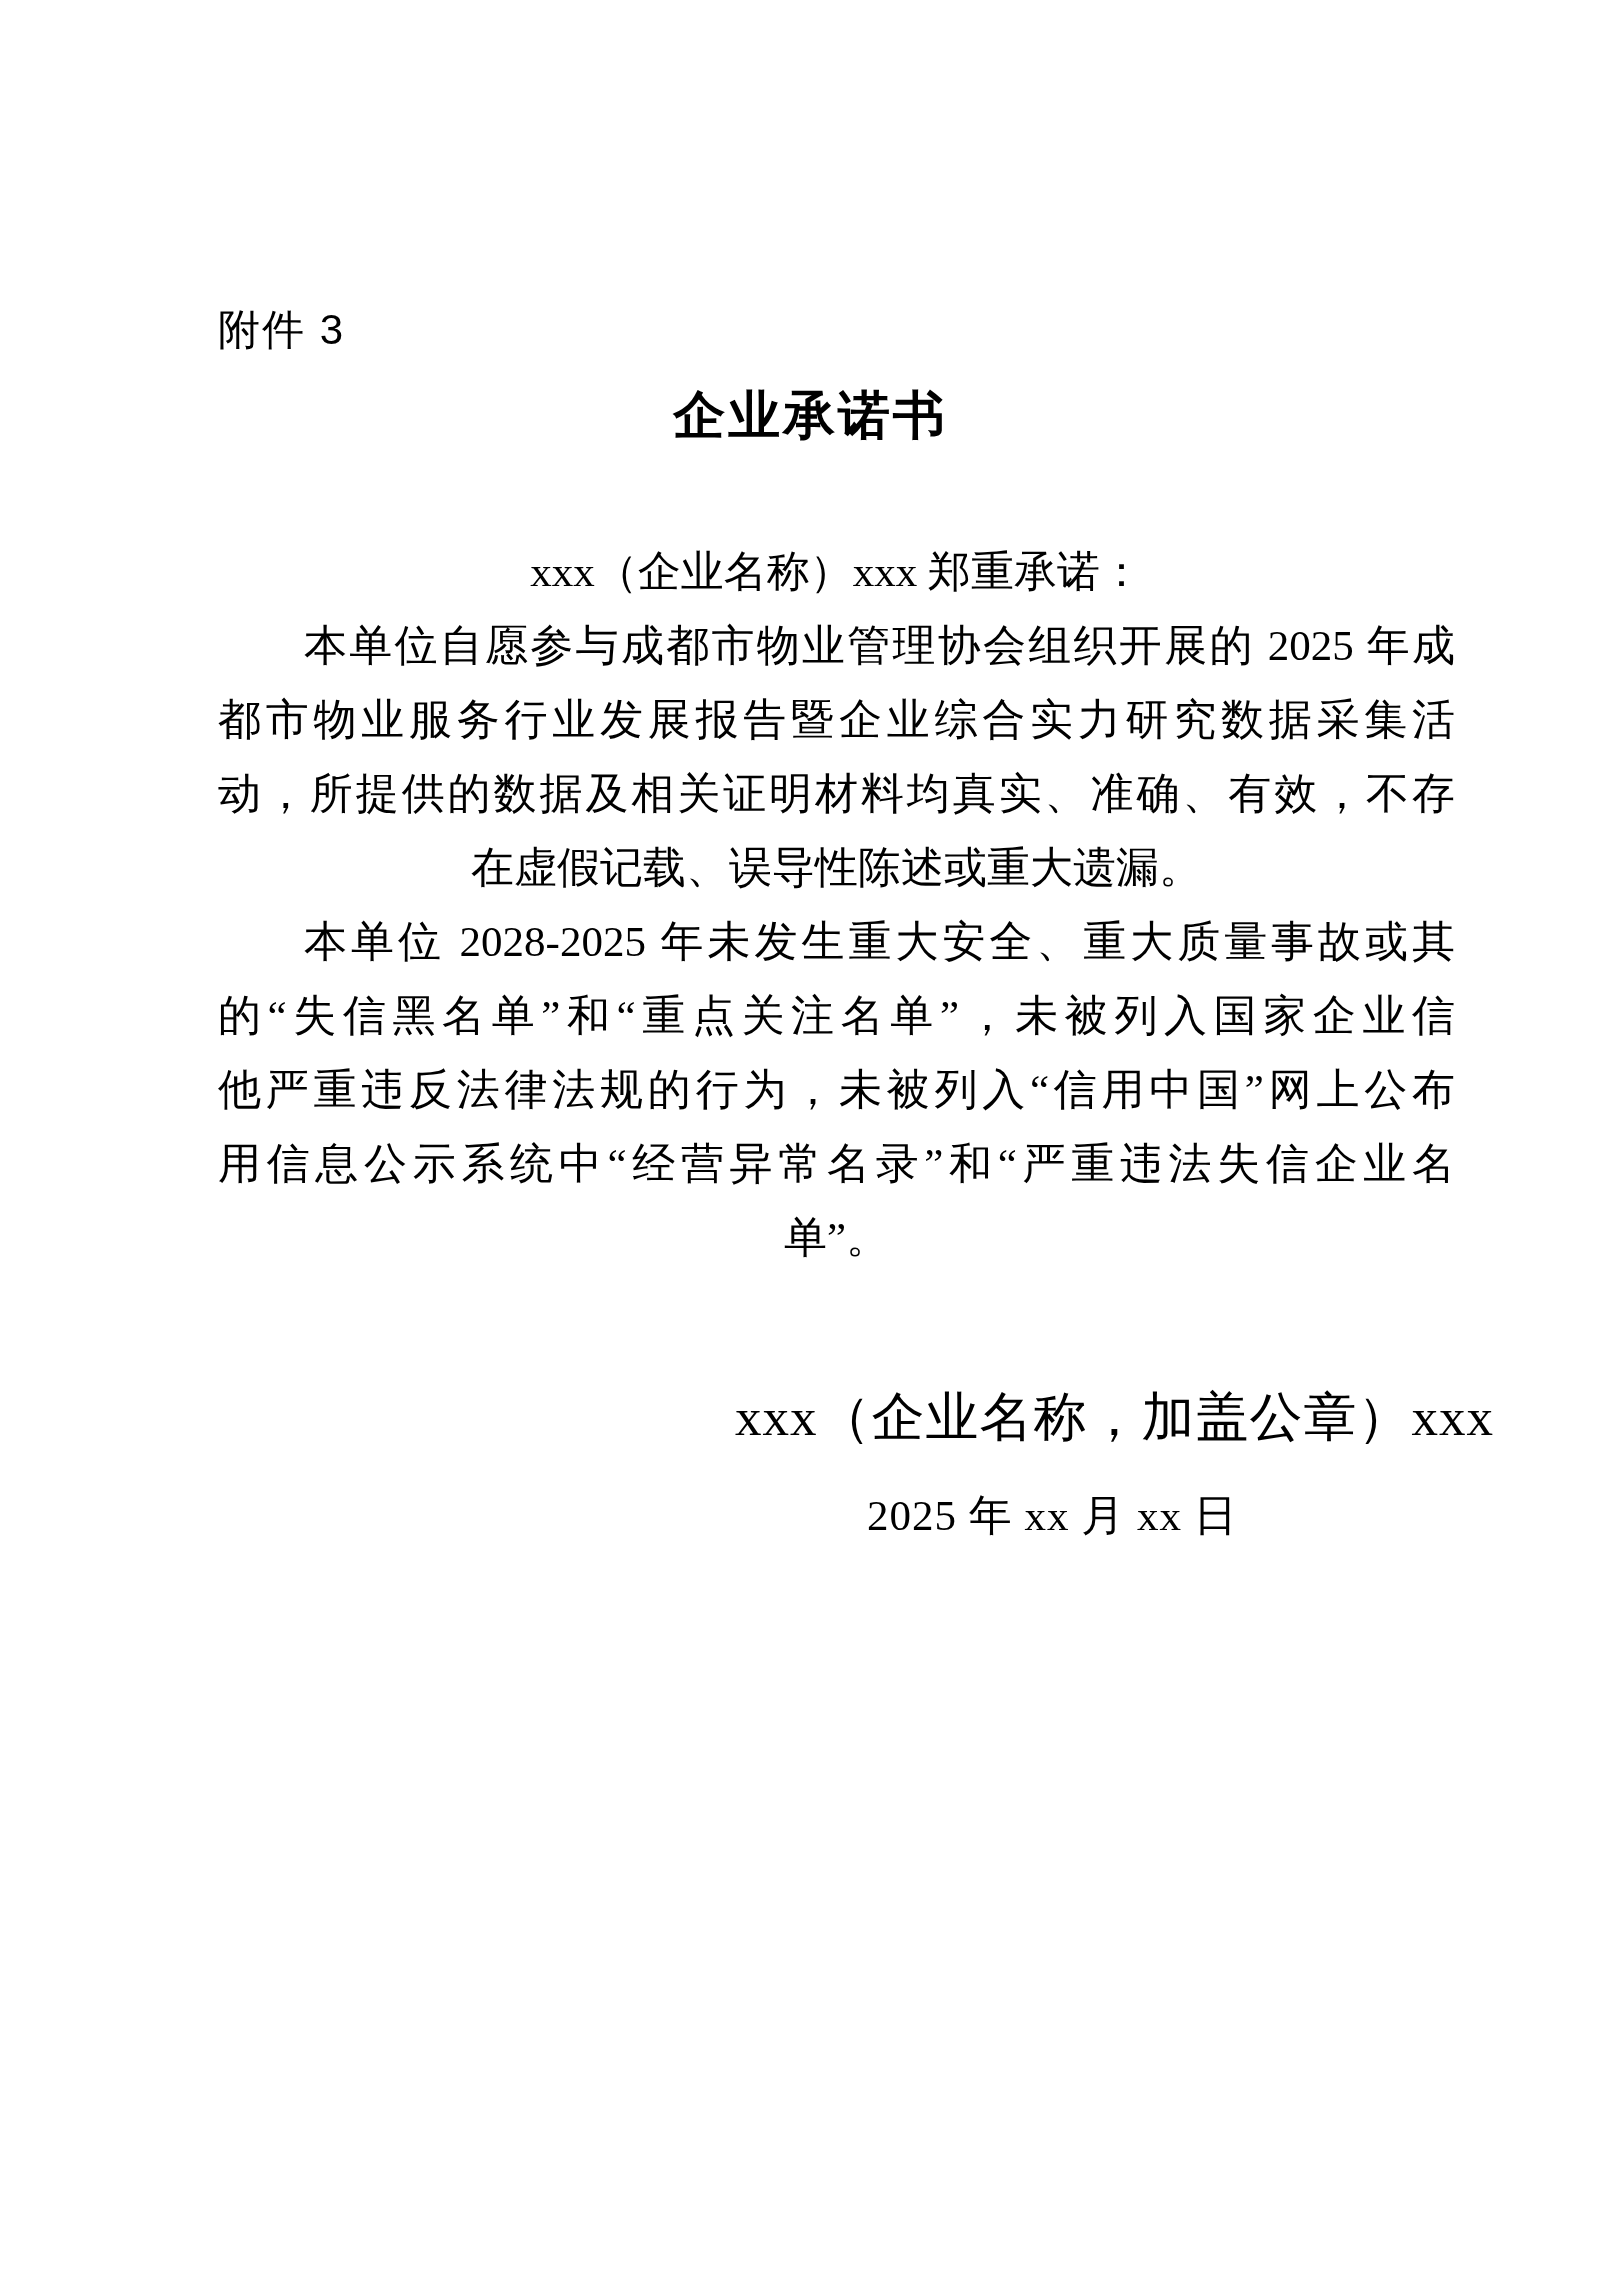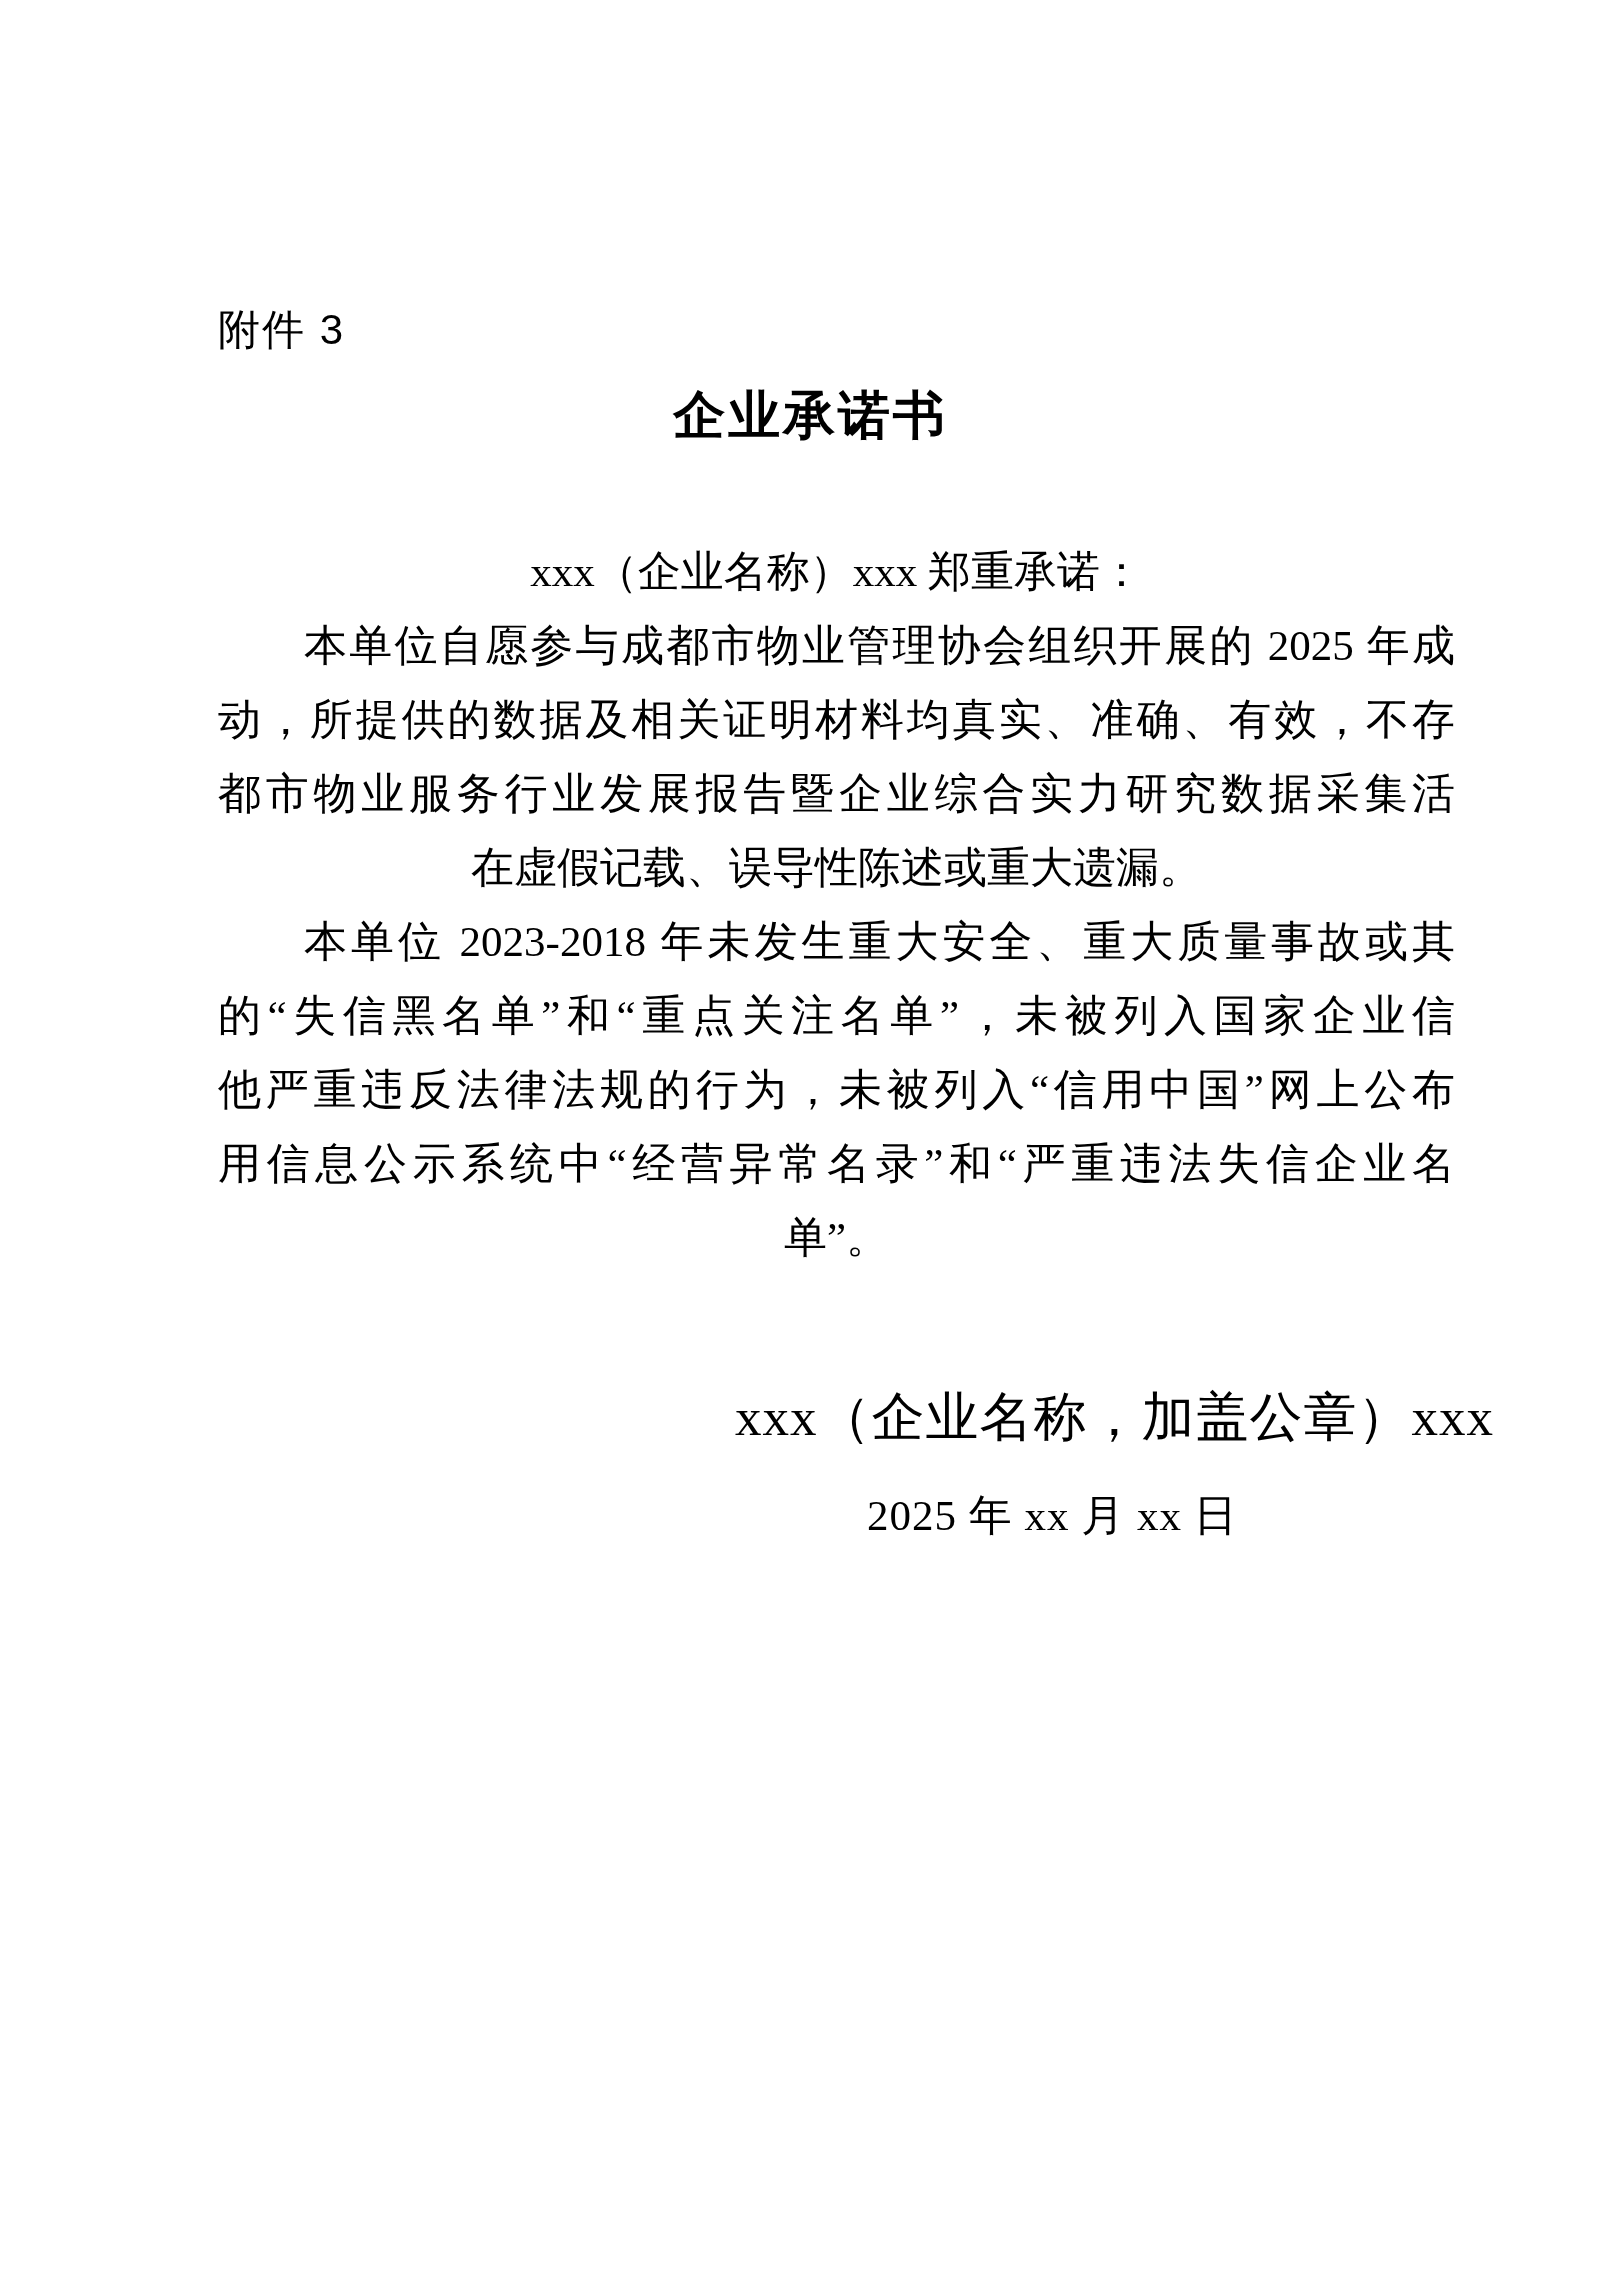--- a/index.html
+++ b/index.html
@@ -90,25 +90,25 @@
 
   <div class="attachment-label">附件 3</div>
 
   <div class="doc-title">企业承诺书</div>
 
   <div class="body-text">
 
     <div class="line">xxx（企业名称）xxx 郑重承诺：</div>
 
     <div class="line fill indent">本单位自愿参与成都市物业管理协会组织开展的 2025 年成</div>
+    <div class="line fill">都市物业服务行业发展报告暨企业综合实力研究数据采集活</div>
     <div class="line fill">动，所提供的数据及相关证明材料均真实、准确、有效，不存</div>
-    <div class="line fill">都市物业服务行业发展报告暨企业综合实力研究数据采集活</div>
     <div class="line">在虚假记载、误导性陈述或重大遗漏。</div>
 
-    <div class="line fill indent">本单位 2023-2018 年未发生重大安全、重大质量事故或其</div>
+    <div class="line fill indent">本单位 2028-2025 年未发生重大安全、重大质量事故或其</div>
     <div class="line fill">的“失信黑名单”和“重点关注名单”，未被列入国家企业信</div>
     <div class="line fill">他严重违反法律法规的行为，未被列入“信用中国”网上公布</div>
     <div class="line fill">用信息公示系统中“经营异常名录”和“严重违法失信企业名</div>
     <div class="line">单”。</div>
 
   </div>
 
   <div class="signature-line">xxx（企业名称，加盖公章）xxx</div>
 
   <div class="date-line">2025 年 xx 月 xx 日</div>

